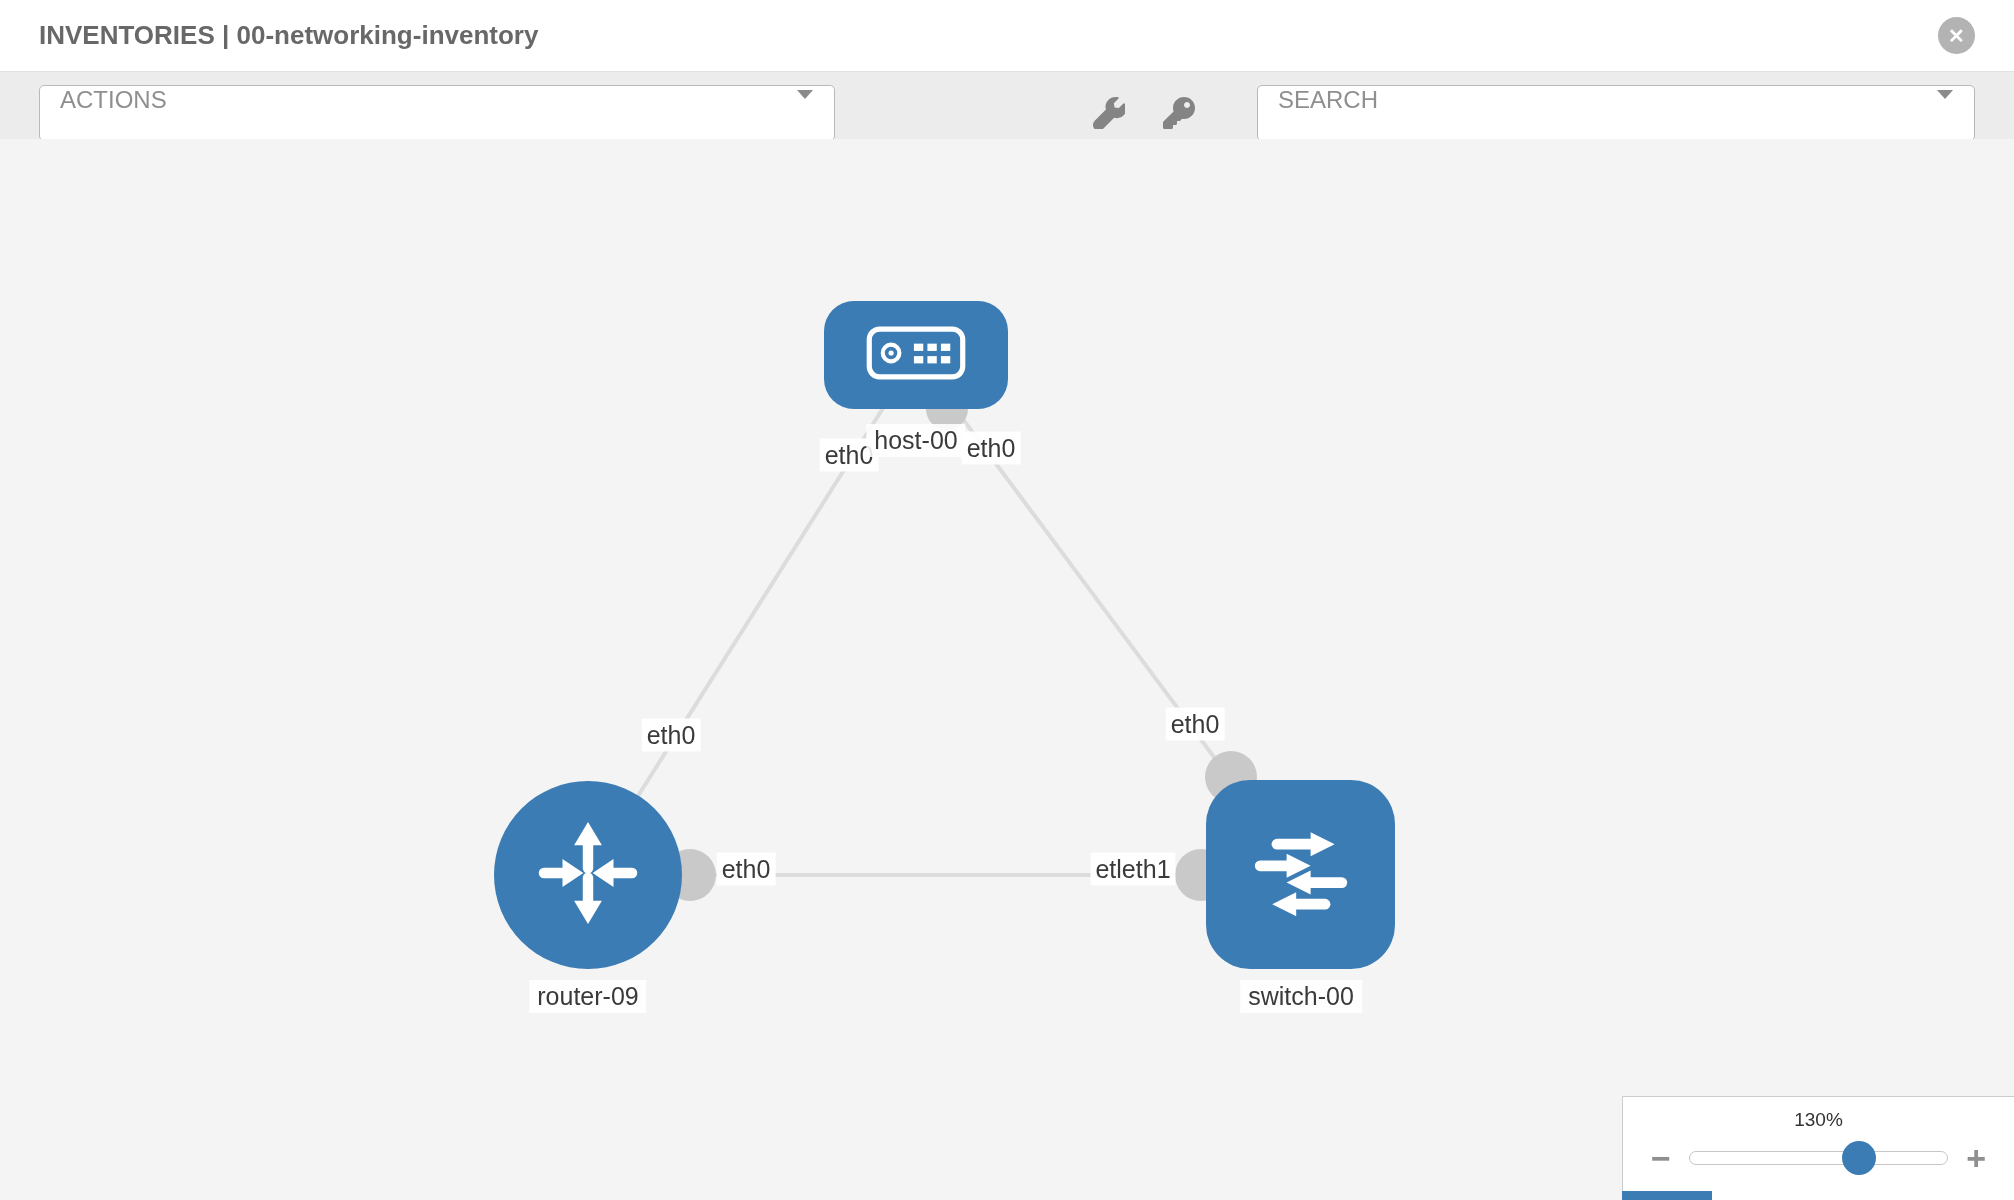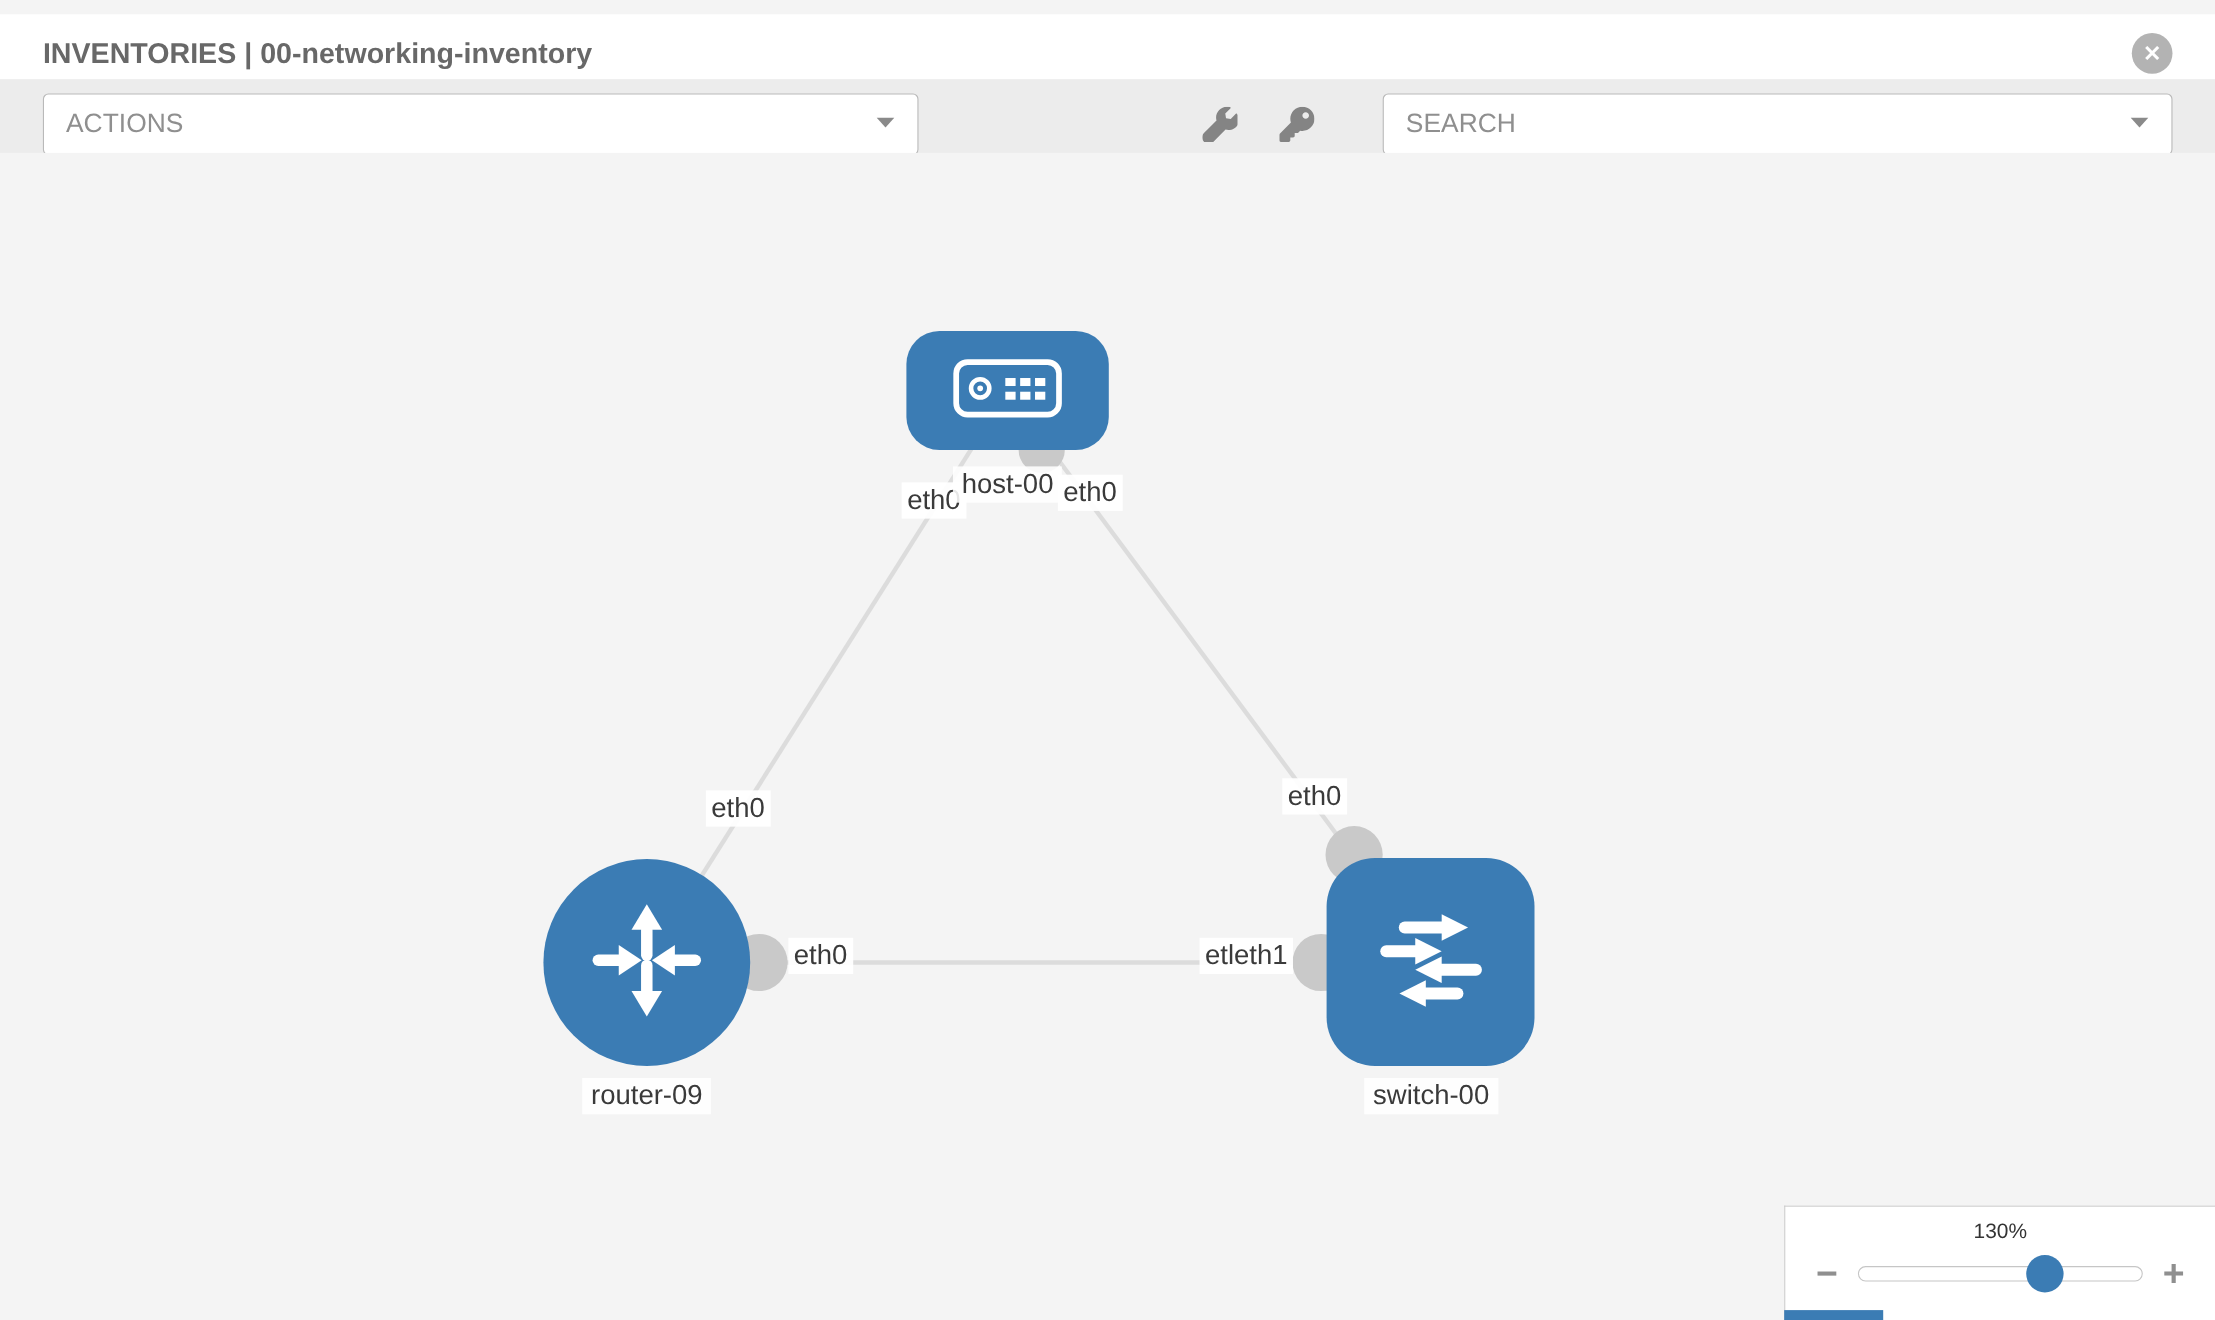--- a/index.html
+++ b/index.html
@@ -1,31 +1,31 @@
 <!DOCTYPE html>
 <html><head>
 <meta charset="utf-8">
 <style>
   * { margin:0; padding:0; box-sizing:border-box; }
   body { font-family:"Liberation Sans", sans-serif; background:#fff; }
   .app { position:relative; width:2014px; height:1200px; overflow:hidden; background:#f4f4f4; }
 
   
-  .header { position:absolute; left:0; top:13px; width:2014px; height:72px; background:#ffffff;
+  .header { position:absolute; left:0; top:0; width:2014px; height:72px; background:#ffffff;
             border-bottom:1px solid #e2e2e2; display:flex; align-items:center; padding:0 39px; }
   .title { font-size:26px; font-weight:bold; color:#686868; }
   .close-btn { margin-left:auto; width:37px; height:37px; border-radius:50%; background:#b3b3b3;
                color:#ffffff; font-size:20px; font-weight:bold; display:flex; align-items:center;
                justify-content:center; cursor:pointer; }
 
   
   .toolbar { position:absolute; left:0; top:72px; width:2014px; height:82px; background:#ececec;
              border-bottom:1px solid #d6d6d6; display:flex; align-items:center; padding:0 39px; }
   .select-box { height:56px; background:#ffffff; border:1px solid #b9b9b9; border-radius:5px;
-                display:flex; align-items:center; padding:0 20px; cursor:pointer; }
+                display:flex; align-items:flex-start; padding:0 20px; cursor:pointer; }
   .select-box .sel-label { font-size:24px; color:#8f8f8f; }
   .select-box .chev { margin-left:auto; }
   .actions-box { width:796px; }
   .search-box { width:718px; margin-left:30px;gap:28px; }
   .tool-icons { margin-left:auto; margin-right:30px; display:flex; align-items:center; gap:34px; }
   .tool-icon { width:36px; height:36px; display:flex; align-items:center; justify-content:center; cursor:pointer; }
 
   
   .canvas { position:absolute; left:0; top:139px; width:2014px; height:1045px; background:#f4f4f4; }
   .links-svg { position:absolute; left:0; top:0; }

